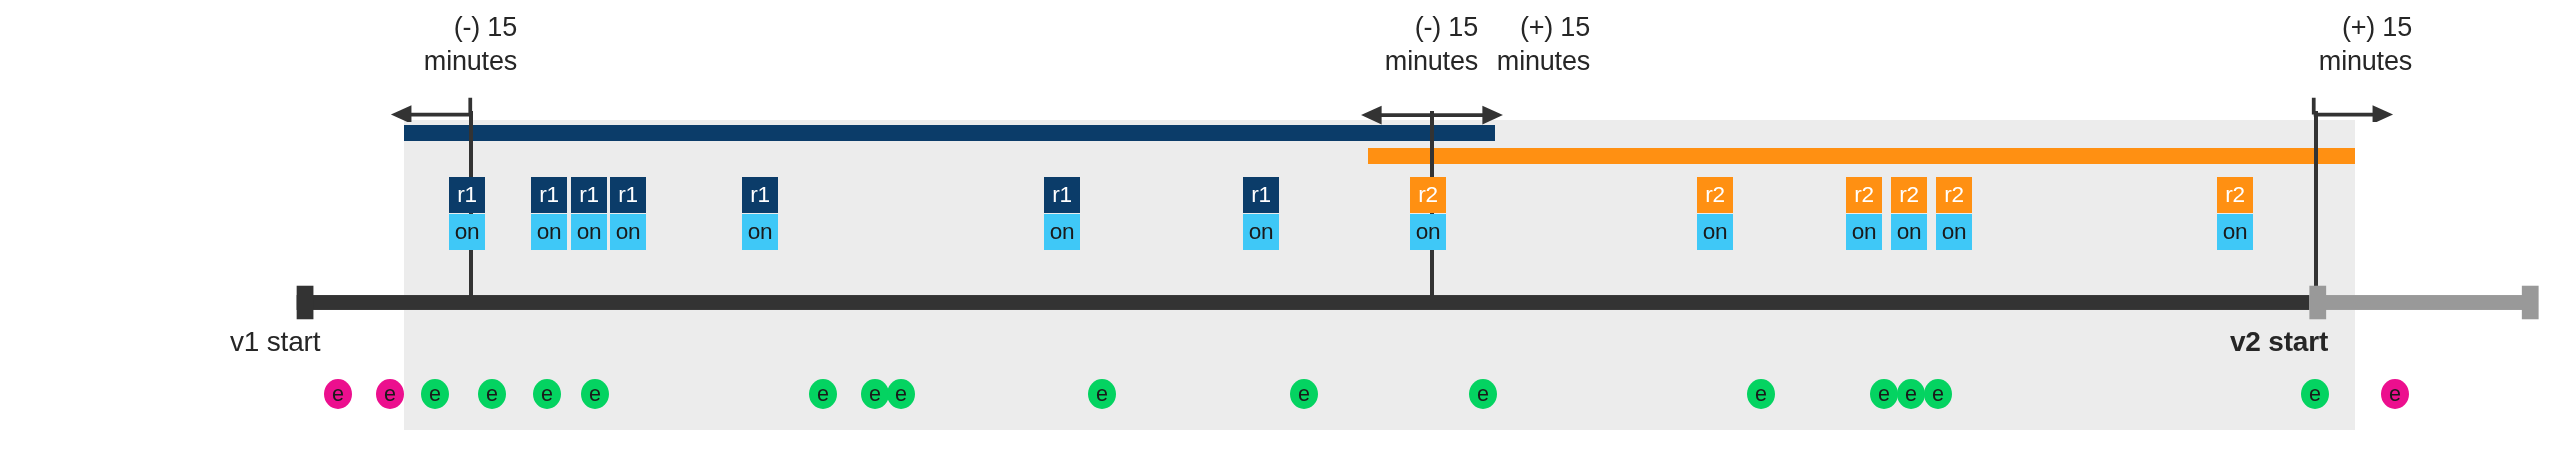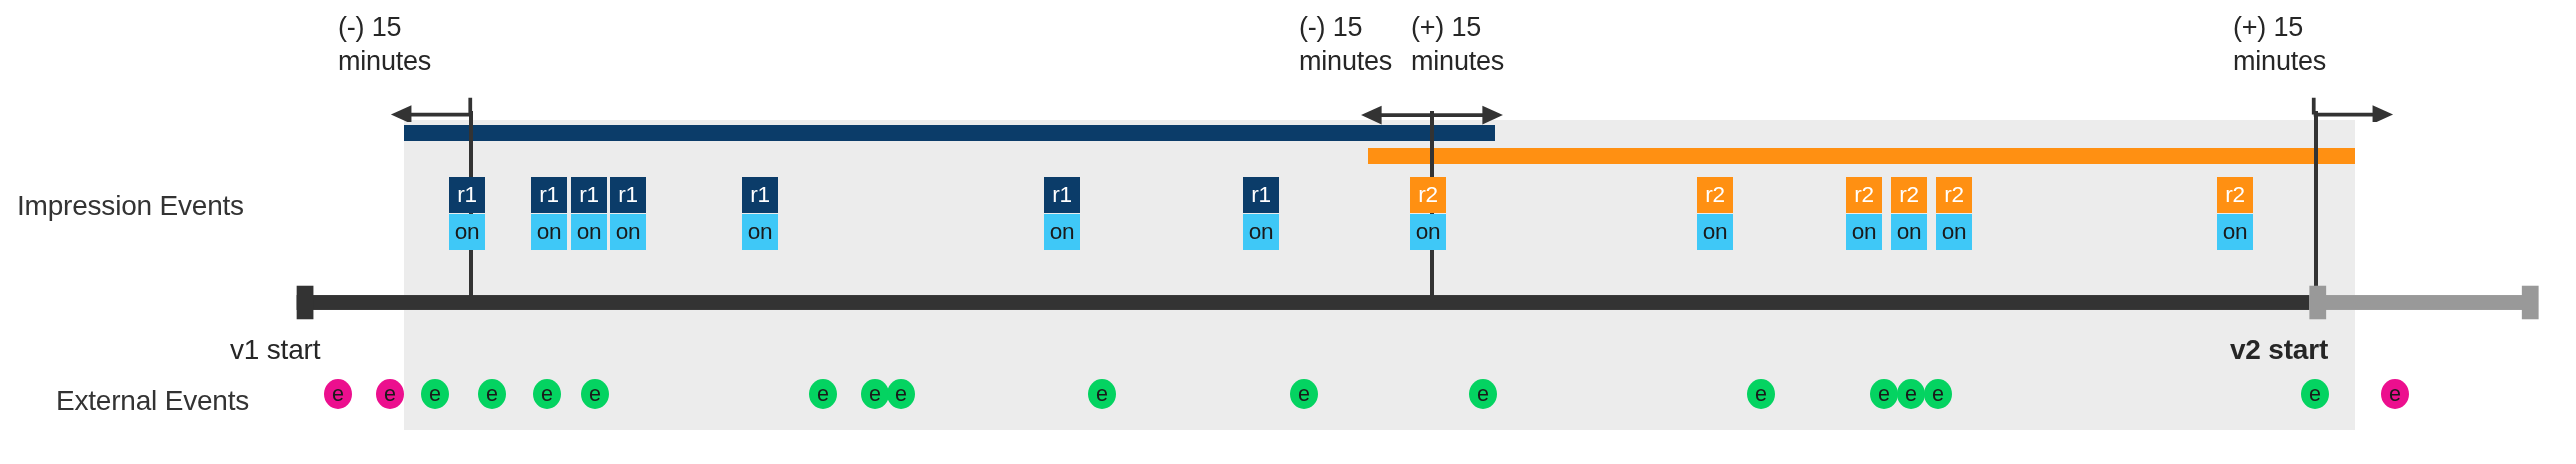--- a/index.html
+++ b/index.html
@@ -27,21 +27,21 @@
     color:#333333;
     white-space:nowrap;
     letter-spacing:-0.2px;
   }
 
   
   .callout{
     font-size:27px;
     color:#262626;
     line-height:1.24;
-    text-align:left;
+    text-align:right;
     white-space:nowrap;
     letter-spacing:-0.2px;
   }
 
   
   .winbar{height:16px;}
   .winbar.v1{background:#0b3c69;}
   .winbar.v2{background:#ff9012;}
 
   
@@ -81,33 +81,30 @@
   }
   .edot.green{background:#04d361;}
   .edot.pink{background:#ec0f8e;}
 
   
   .axis-caption{
     font-size:28px;
     color:#262626;
     white-space:nowrap;
     letter-spacing:-0.2px;
-    margin-top:8px;
   }
 </style>
 </head>
 <body>
 
 <div id="stage">
 
   <div class="abs band" style="left:404px; top:120px; width:1951px; height:310px;"></div>
 
-  <div class="abs row-label" style="left:17px; top:190px;">Impression Events</div>
-
-  <div class="abs row-label" style="left:56px; top:385px;">External Events</div>
+
 
   <div class="abs winbar v1" style="left:404px; top:125px; width:1091px;"></div>
 
   <div class="abs winbar v2" style="left:1368px; top:148px; width:987px;"></div>
 
   <div class="abs vline" style="left:469px; top:111px; height:136px;"></div>
 
   <div class="abs vline" style="left:1430px; top:111px; height:136px;"></div>
 
   <div class="abs vline" style="left:469px; top:247px; height:52px;"></div>

